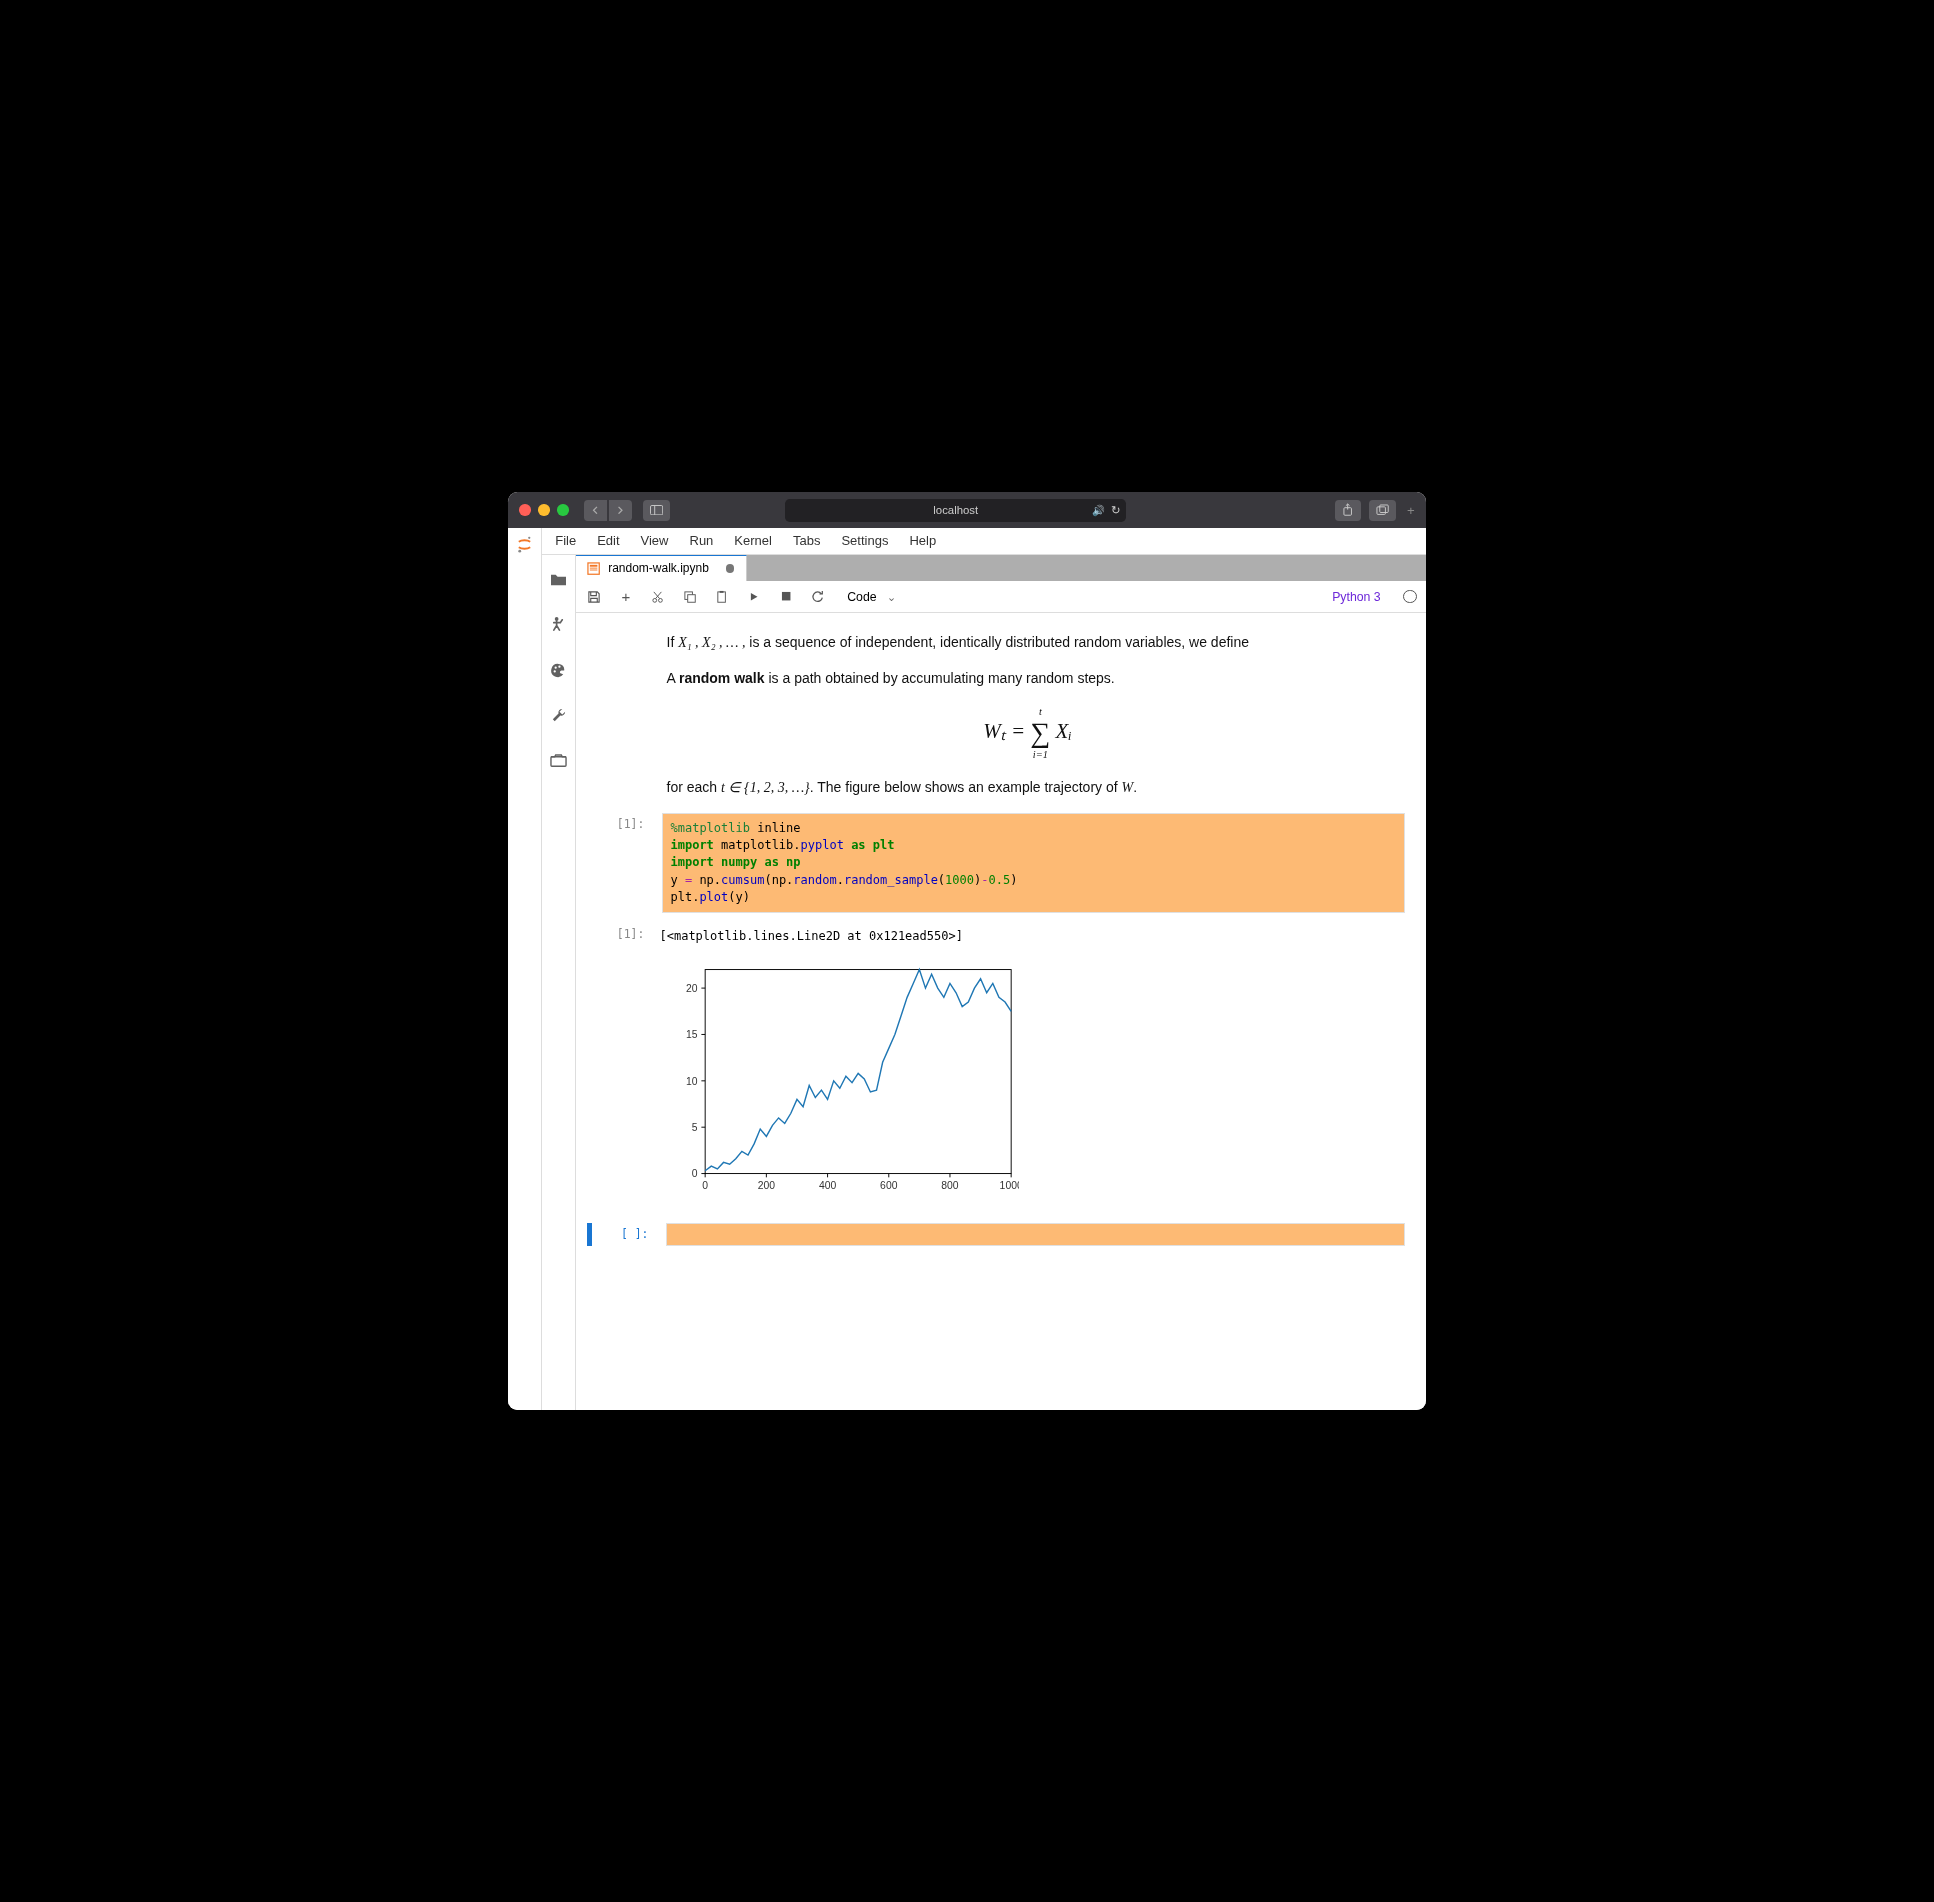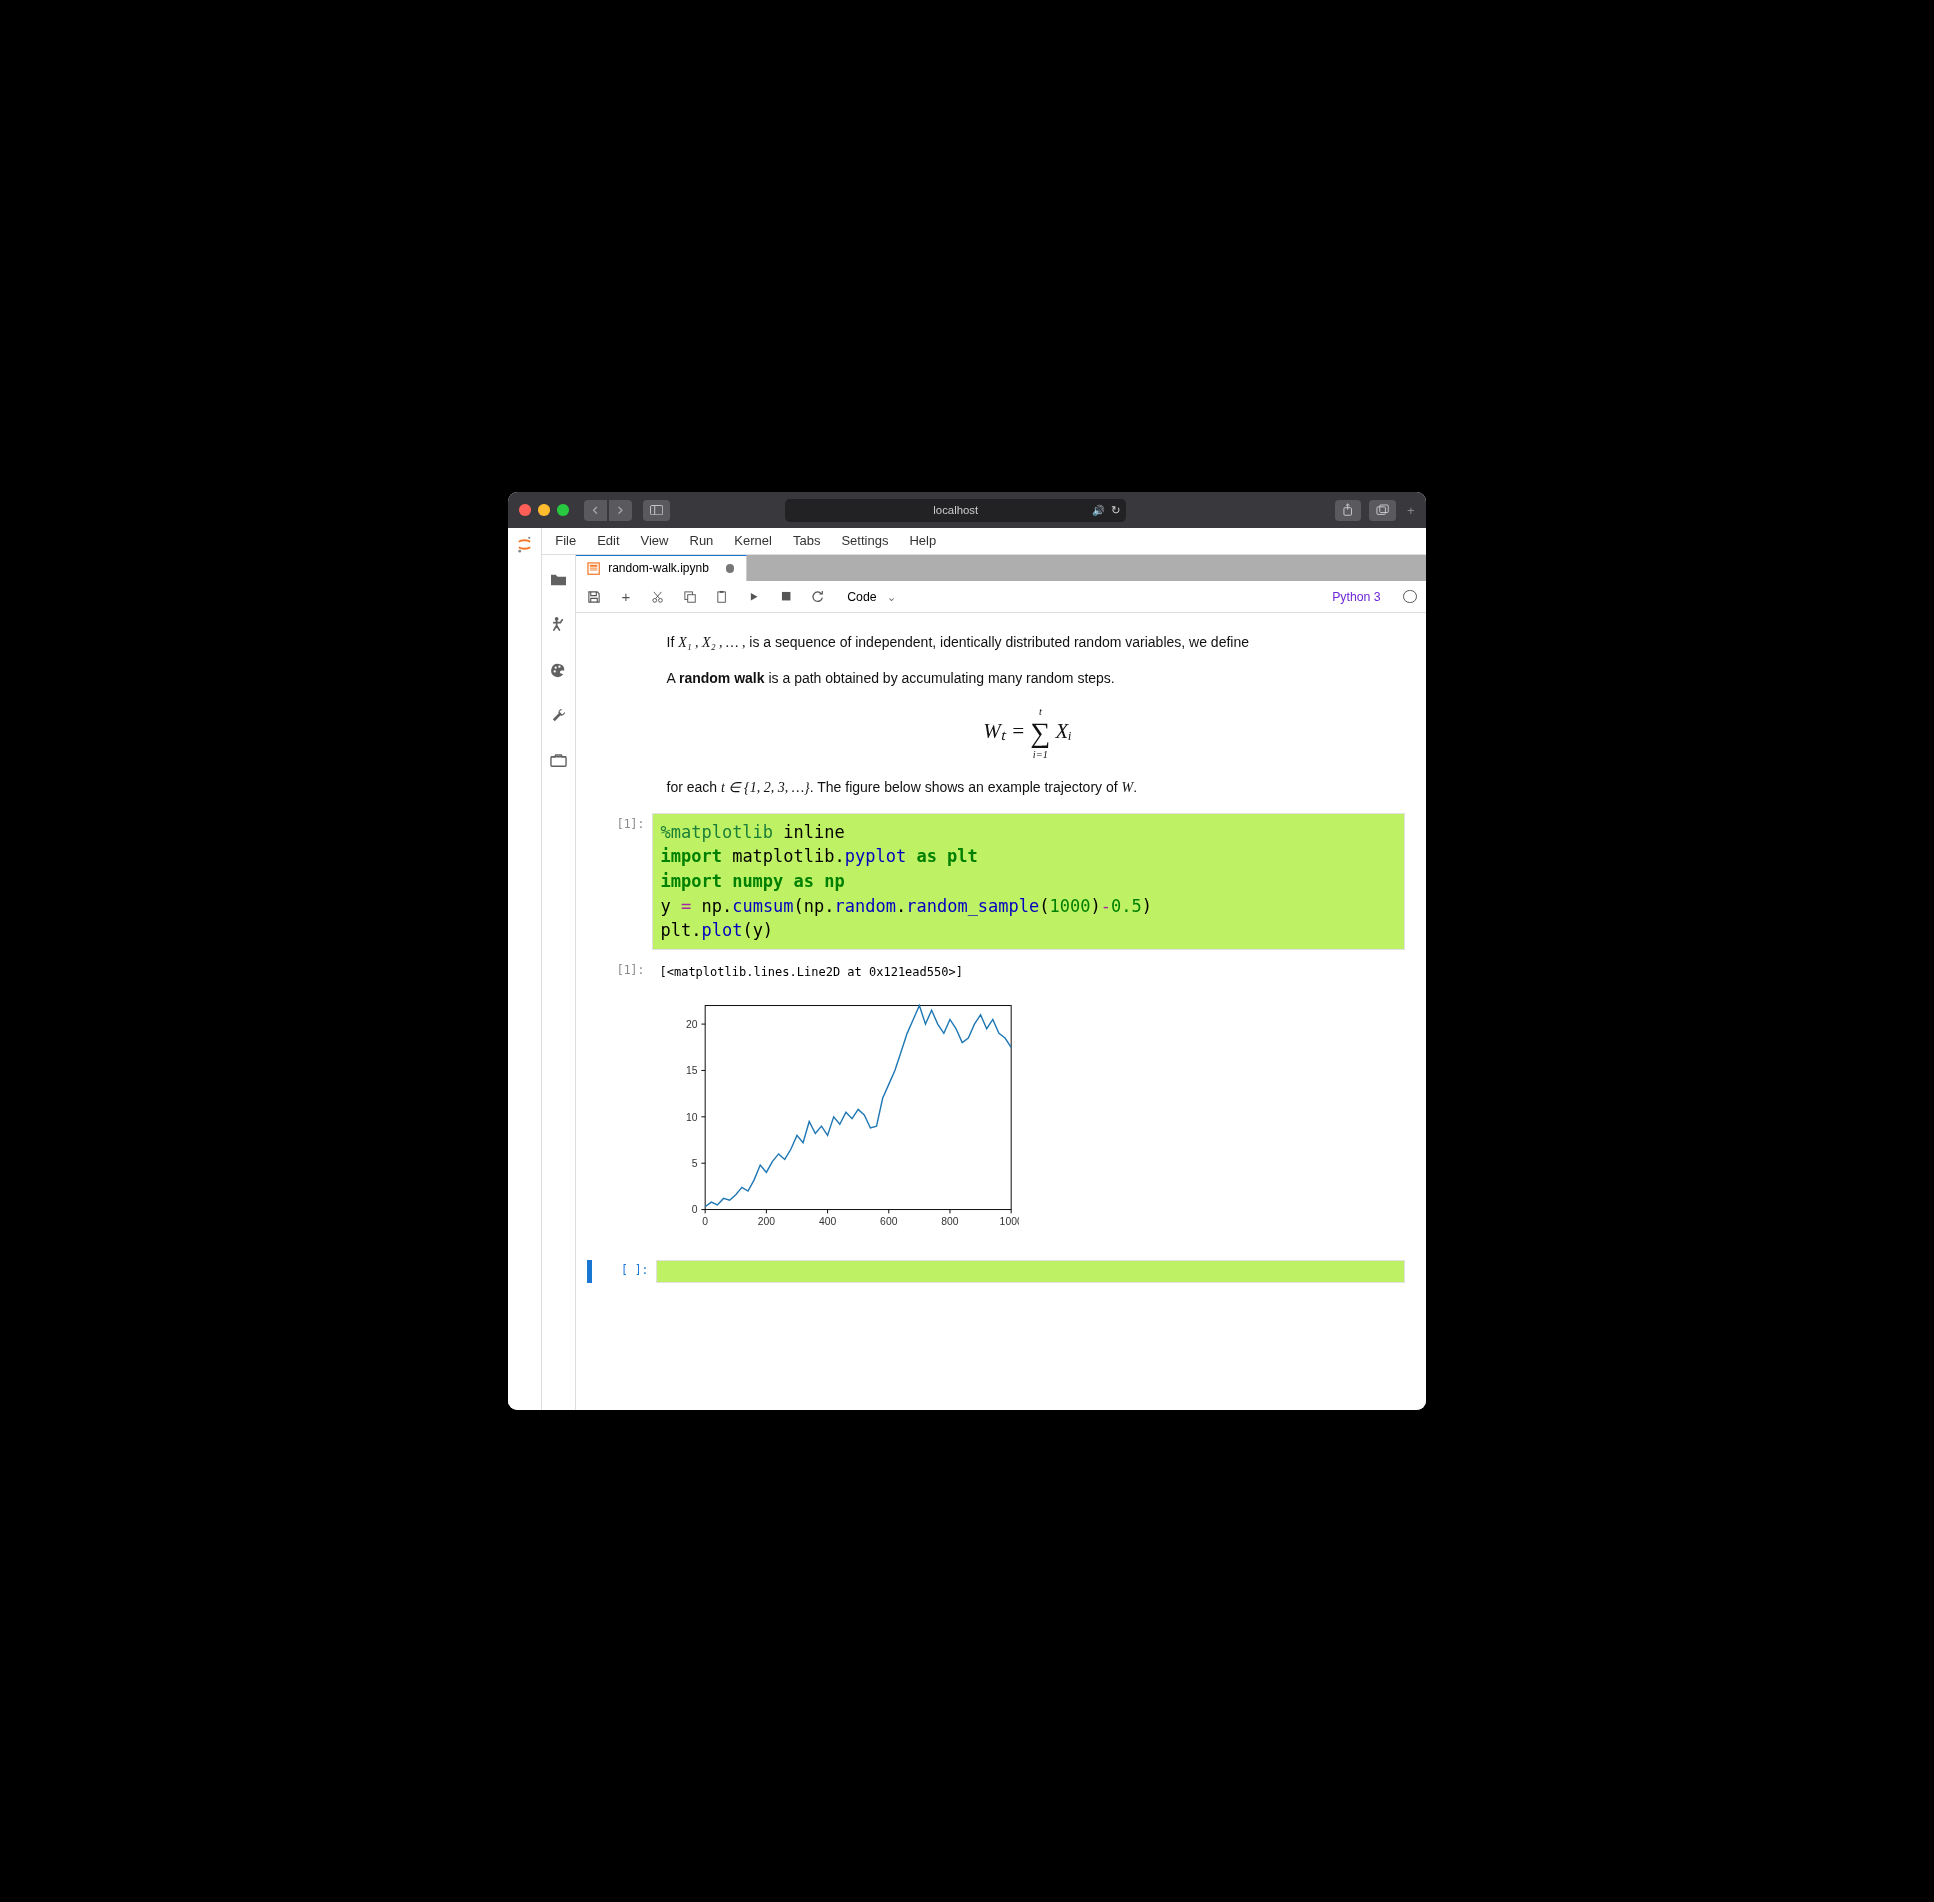--- a/index.html
+++ b/index.html
@@ -152,23 +152,23 @@
   .formula .lim{font-size:10.4px;display:block;font-style:italic;}
 
   .code-cell{display:flex;margin:9.5px 11.4px 3.8px 11.4px;}
   .prompt{
     width:55px;text-align:right;font-family:Menlo,monospace;font-size:11.4px;
     color:#888;padding-top:3.8px;padding-right:7.6px;white-space:nowrap;
   }
   .prompt.out{color:#888;}
   .prompt.active{color:#1976d2;}
   .code-input{
-    flex:1;background:#bef264;border:0.9px solid #e0e0e0;padding:5.7px 7.6px;
-    font-family:Menlo,monospace;font-size:17px;line-height:1.45;
-    white-space:pre;overflow-x:auto;
+    flex:1;background:#fdba74;border:0.9px solid #e0e0e0;padding:5.7px 7.6px;
+    font-family:Menlo,monospace;font-size:12px;line-height:1.45;
+    white-space:pre;overflow-x:auto;margin-left:10px;
   }
   .code-output-text{
     flex:1;padding:5.7px 7.6px;font-family:Menlo,monospace;font-size:12px;
   }
   .code-output-plot{
     flex:1;padding:3.8px 0 3.8px 17px;
   }
 
   .active-cell-bar{
     width:4.7px;background:#1976d2;margin-right:1.9px;

